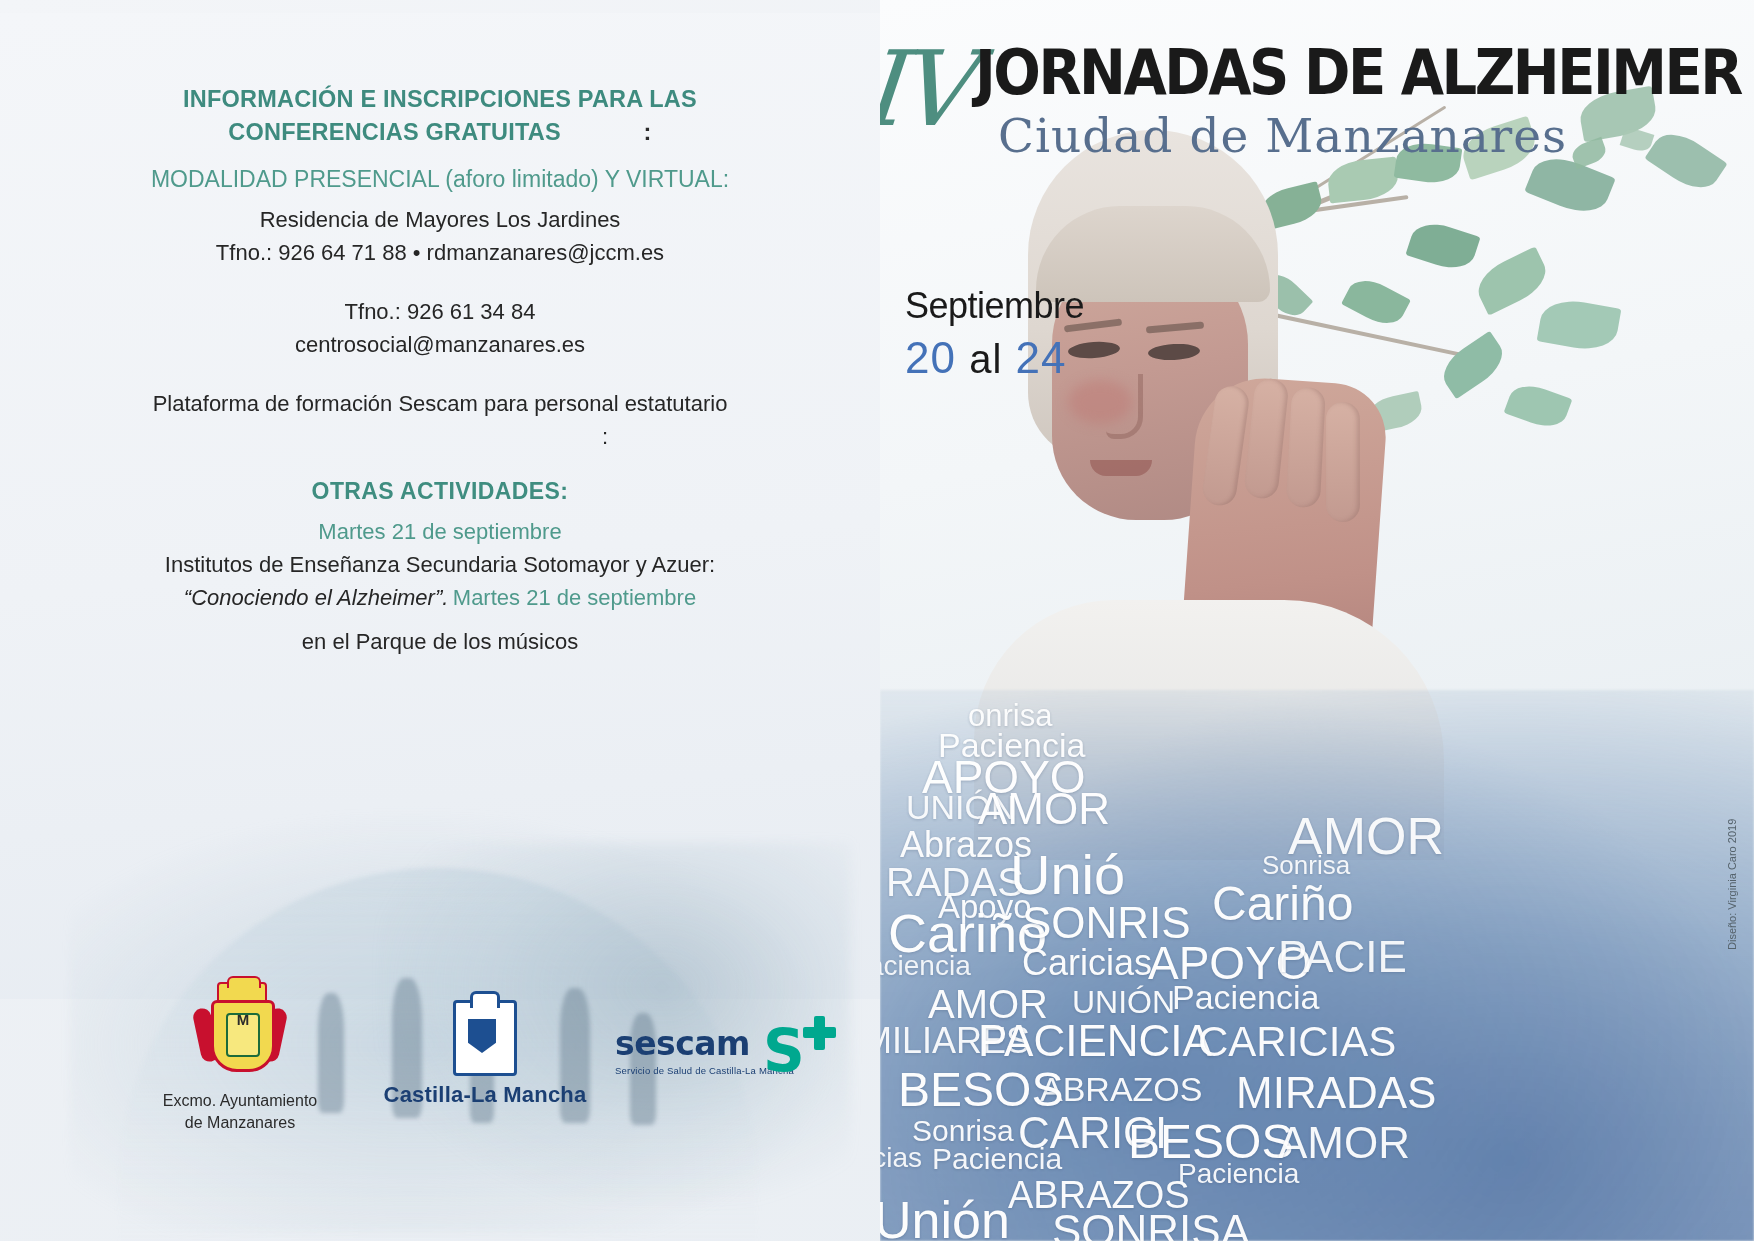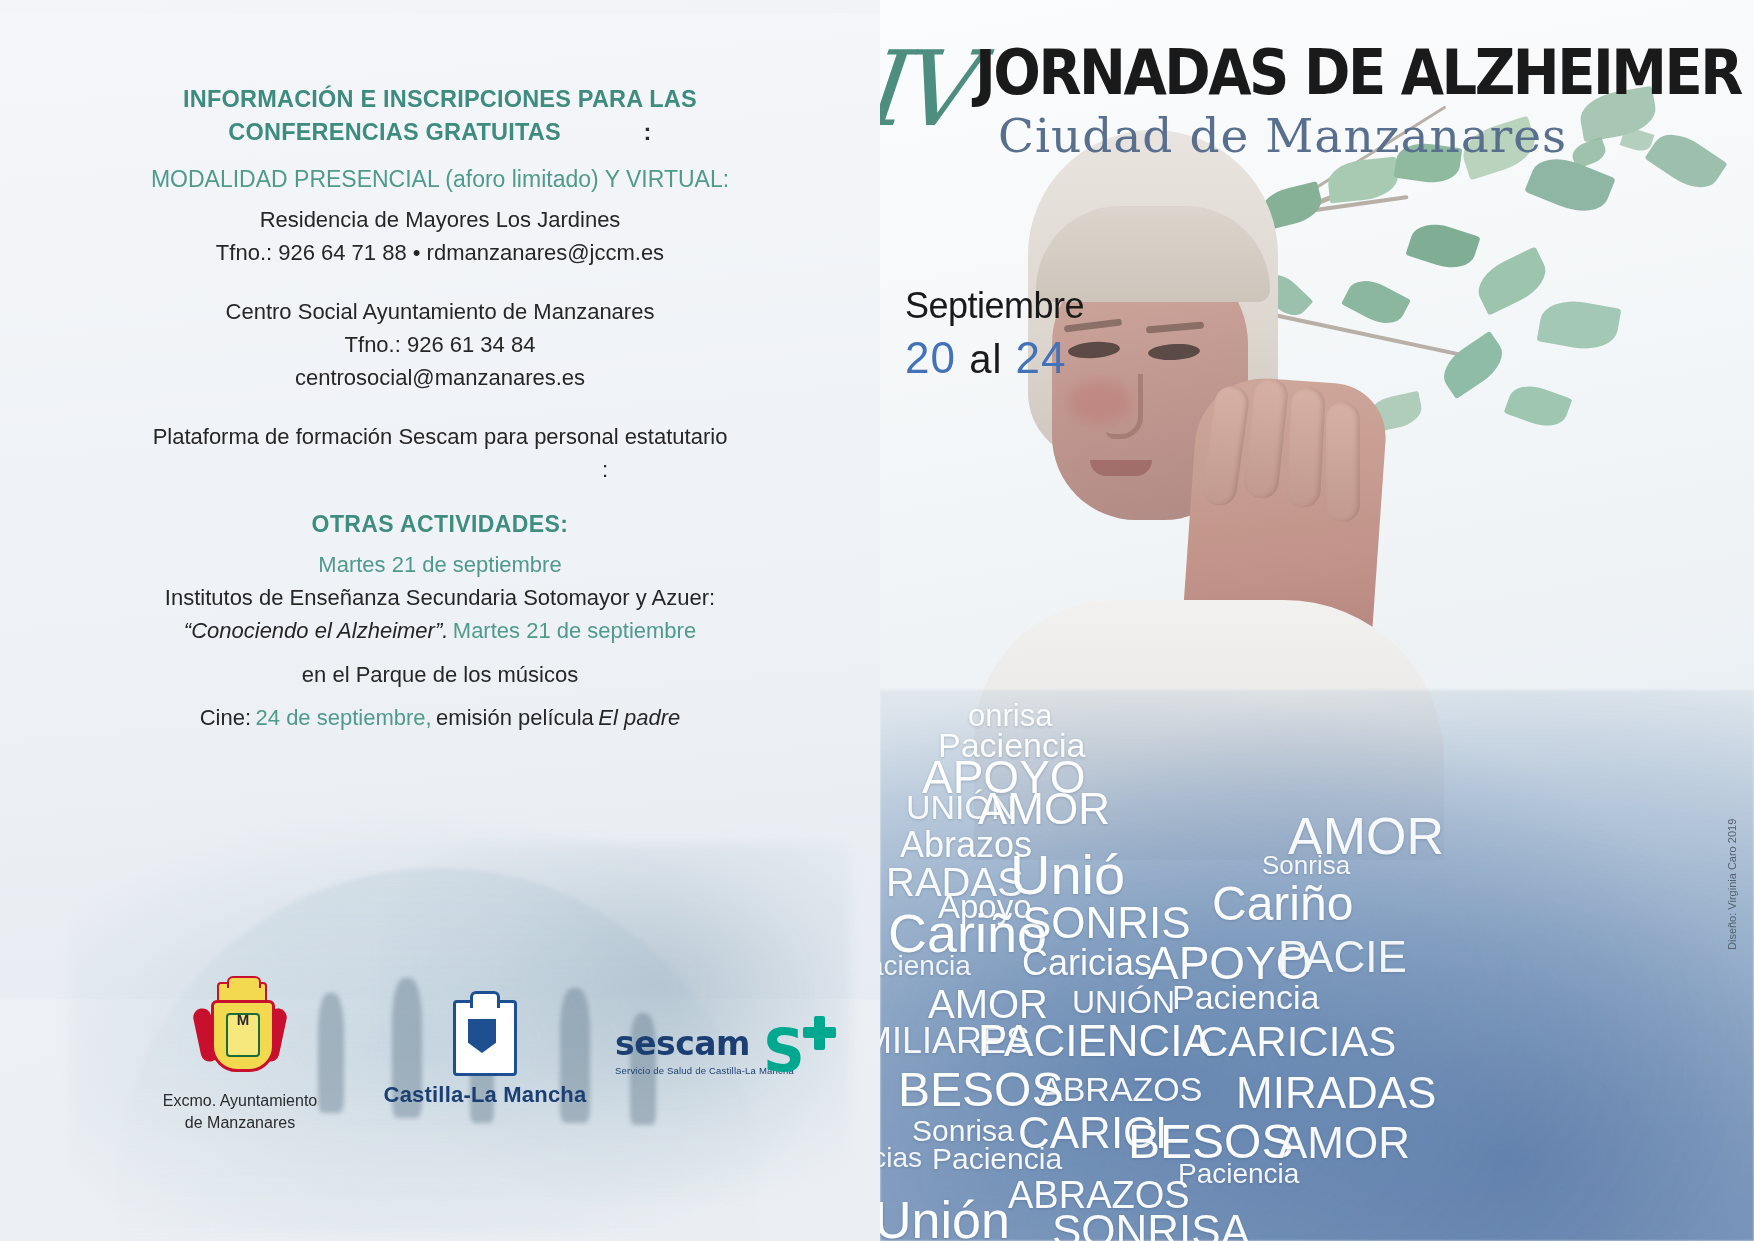--- a/index.html
+++ b/index.html
@@ -370,21 +370,20 @@
         </div>
       </div>
 
       <div class="t-green-line">MODALIDAD PRESENCIAL (aforo limitado) Y VIRTUAL:</div>
 
       <div class="t-dark line">Residencia de Mayores Los Jardines</div>
       <div class="t-dark line">Tfno.: 926 64 71 88  •  rdmanzanares@jccm.es</div>
 
       <div class="sp-lg"></div>
 
-      <div class="t-dark line">Centro Social Ayuntamiento de Manzanares</div>
       <div class="t-dark line">Tfno.: 926 61 34 84</div>
       <div class="t-dark line">centrosocial@manzanares.es</div>
 
       <div class="sp-lg"></div>
 
       <div class="t-dark line">Plataforma de formación Sescam para personal estatutario</div>
       <div class="t-dark" style="text-align:center; margin-left:330px;">:</div>
 
       <div class="sp-md"></div>
 
@@ -398,26 +397,20 @@
         <span class="t-dark ital">“Conociendo el Alzheimer”.</span>
         <span class="t-teal">Martes 21 de septiembre</span>
       </div>
 
       <div class="sp-sm"></div>
 
       <div class="t-dark line">en el Parque de los músicos</div>
 
       <div class="sp-sm"></div>
 
-      <div class="line">
-        <span class="t-dark">Cine:</span>
-        <span class="t-teal">24 de septiembre,</span>
-        <span class="t-dark">emisión película</span>
-        <span class="t-dark ital">El padre</span>
-      </div>
     </div>
 
     <div class="logos">
 
       <div class="logo-ayto">
         <div class="shield">
           <div class="wreath-l"></div>
           <div class="wreath-r"></div>
           <div class="crown"></div>
           <div class="shield-body">

